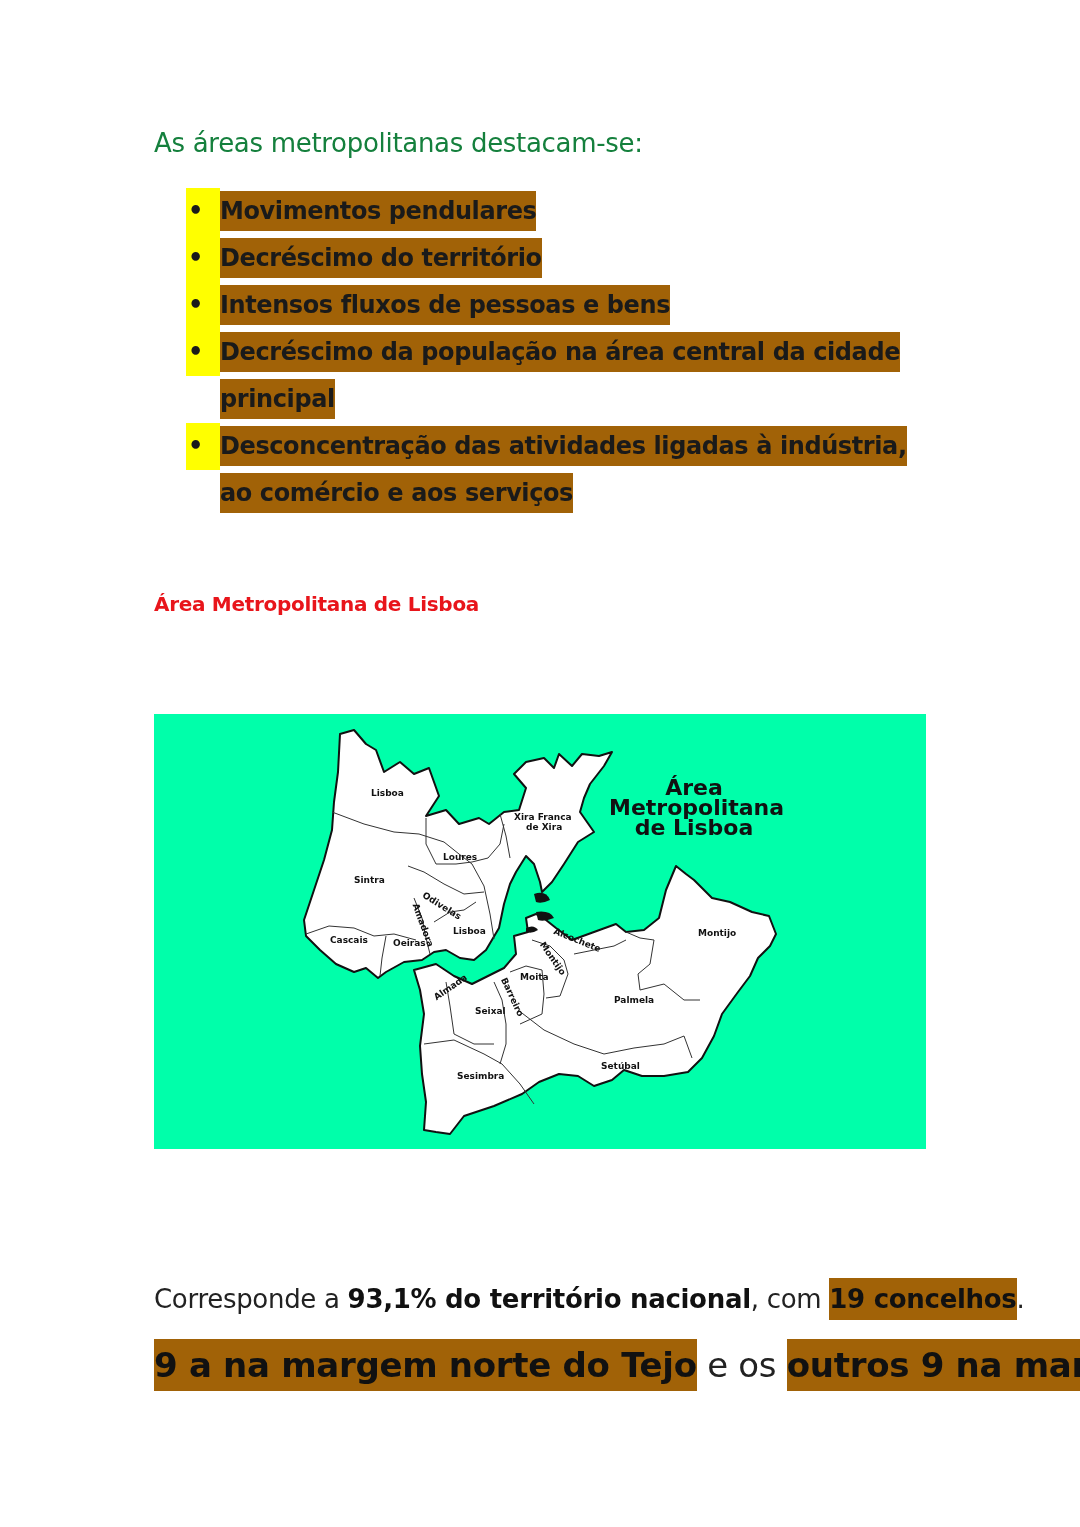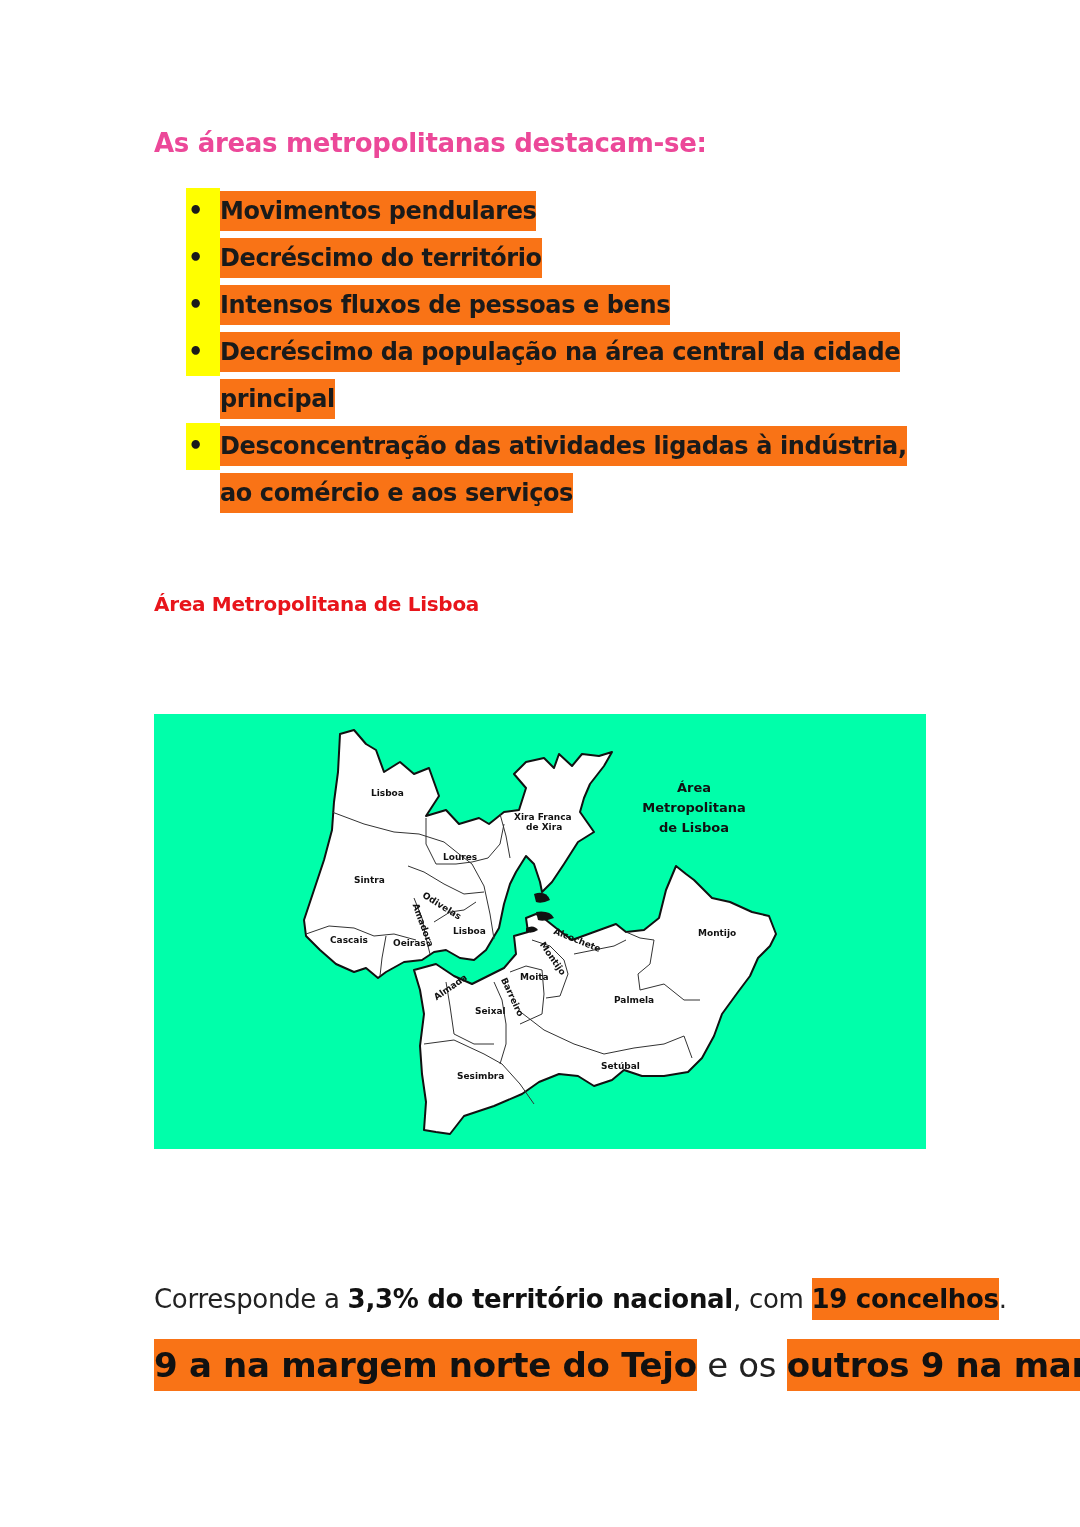--- a/index.html
+++ b/index.html
@@ -1,27 +1,27 @@
 <!DOCTYPE html>
 <html><head>
 <meta charset="utf-8">
 <style>
   html, body { margin: 0; padding: 0; background: #ffffff; }
   body { width: 1080px; height: 1527px; position: relative; overflow: hidden;
          font-family: "DejaVu Sans", "Liberation Sans", sans-serif; color: #1a1a1a; }
-  .intro { position: absolute; left: 154px; top: 128px; font-size: 26px; letter-spacing: -0.3px; color: #ec4899; font-weight: bold; }
+  .intro { position: absolute; left: 154px; top: 128px; font-size: 26px; letter-spacing: -0.3px; color: #15803d; }
   .bullets { position: absolute; left: 186px; top: 188px; margin: 0; padding: 0; list-style: none; width: 740px; }
   .bullets li { position: relative; font-weight: bold; font-size: 24px; line-height: 47px; letter-spacing: -0.4px; }
   .bullets li .dot { position: absolute; left: 0; top: 0; width: 34px; background: #ffff00; display: inline-block; text-align: left; padding-left: 2px; box-sizing: border-box; }
   .bullets li .txt { margin-left: 34px; display: block; }
-  .hl { background: #f97316; padding: 6px 0; -webkit-box-decoration-break: clone; box-decoration-break: clone; }
+  .hl { background: #a16207; padding: 6px 0; -webkit-box-decoration-break: clone; box-decoration-break: clone; }
   .section-title { position: absolute; left: 154px; top: 592px; font-size: 20px; font-weight: bold; color: #e8151b; letter-spacing: -0.3px; }
   .map { position: absolute; left: 154px; top: 714px; width: 772px; height: 435px; background: #00ffaa; overflow: hidden; }
   .map svg { position: absolute; left: 0; top: 0; }
-  .map-title { position: absolute; left: 455px; top: 64px; width: 170px; text-align: center; font-weight: bold; font-size: 13px; line-height: 20px; color: #111; }
+  .map-title { position: absolute; left: 455px; top: 64px; width: 170px; text-align: center; font-weight: bold; font-size: 22px; line-height: 20px; color: #111; }
   .lbl { position: absolute; font-size: 9px; font-weight: bold; color: #111; white-space: nowrap; line-height: 10px; }
   .p1 { position: absolute; left: 154px; top: 1284px; font-size: 26px; letter-spacing: -0.3px; color: #222; white-space: nowrap; }
   .p2 { position: absolute; left: 154px; top: 1345px; font-size: 34px; letter-spacing: -0.3px; color: #222; white-space: nowrap; }
   .b { font-weight: bold; color: #111; }
 </style>
 </head>
 <body>
 
 <div class="intro">As áreas metropolitanas destacam-se:</div>
 
@@ -108,18 +108,18 @@
   <span class="lbl" style="left:366px;top:258px">Moita</span>
   <span class="lbl" style="left:278px;top:280px;transform:rotate(-35deg);transform-origin:left top">Almada</span>
   <span class="lbl" style="left:354px;top:262px;transform:rotate(65deg);transform-origin:left top">Barreiro</span>
   <span class="lbl" style="left:321px;top:292px">Seixal</span>
   <span class="lbl" style="left:460px;top:281px">Palmela</span>
   <span class="lbl" style="left:303px;top:357px">Sesimbra</span>
   <span class="lbl" style="left:447px;top:347px">Setúbal</span>
 </div>
 
 <div class="p1">
-  <span>Corresponde a </span><span class="b">3,3% do território nacional</span><span>, com </span><span class="b hl">19 concelhos</span><span>.</span>
+  <span>Corresponde a </span><span class="b">93,1% do território nacional</span><span>, com </span><span class="b hl">19 concelhos</span><span>.</span>
 </div>
 
 <div class="p2">
   <span class="b hl">9 a na margem norte do Tejo</span><span> e os </span><span class="b hl">outros 9 na margem sul</span>
 </div>
 
 </body></html>

